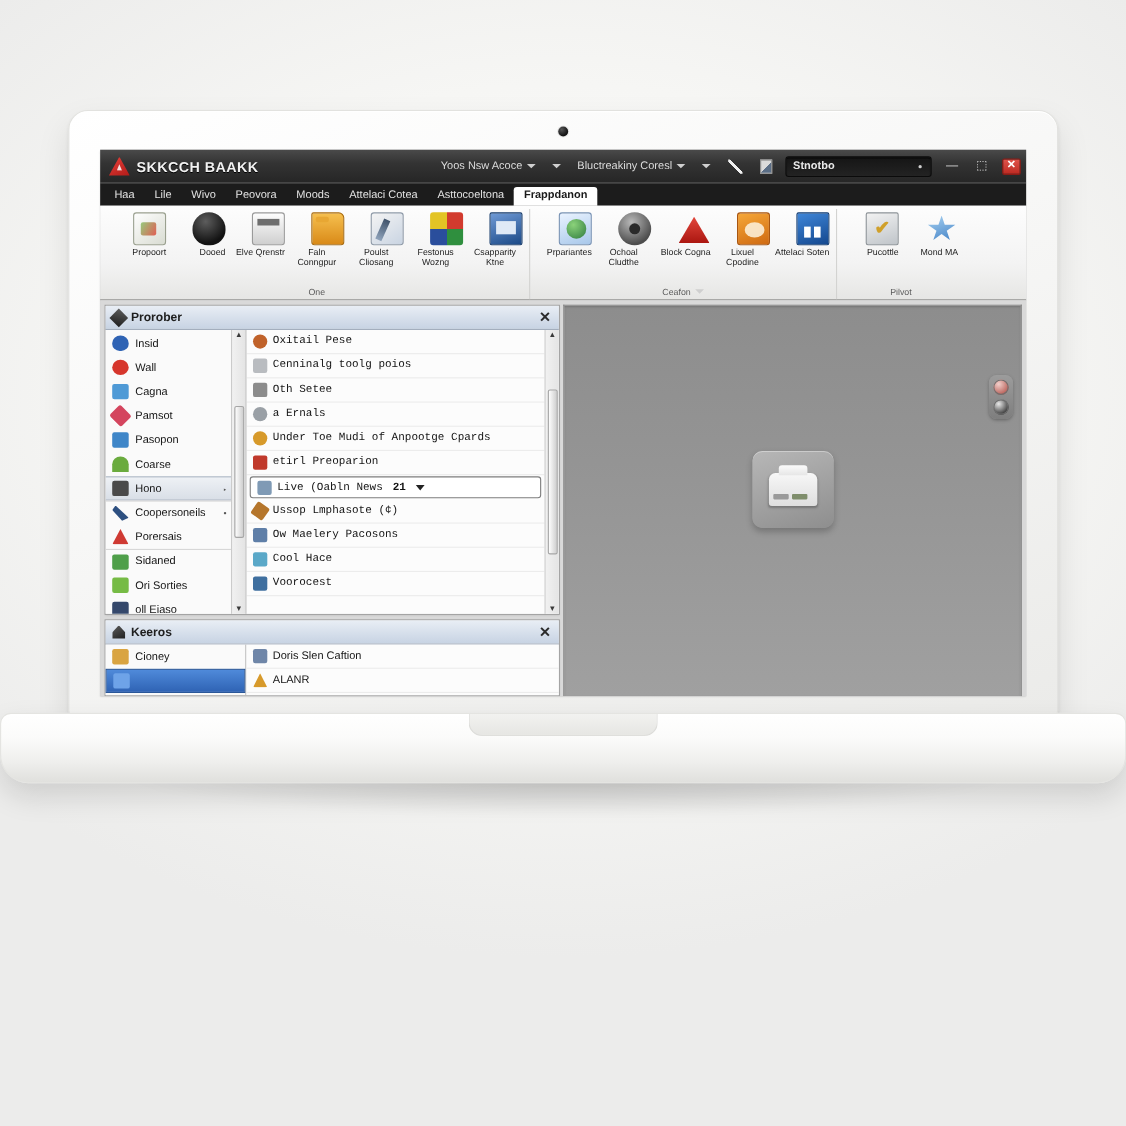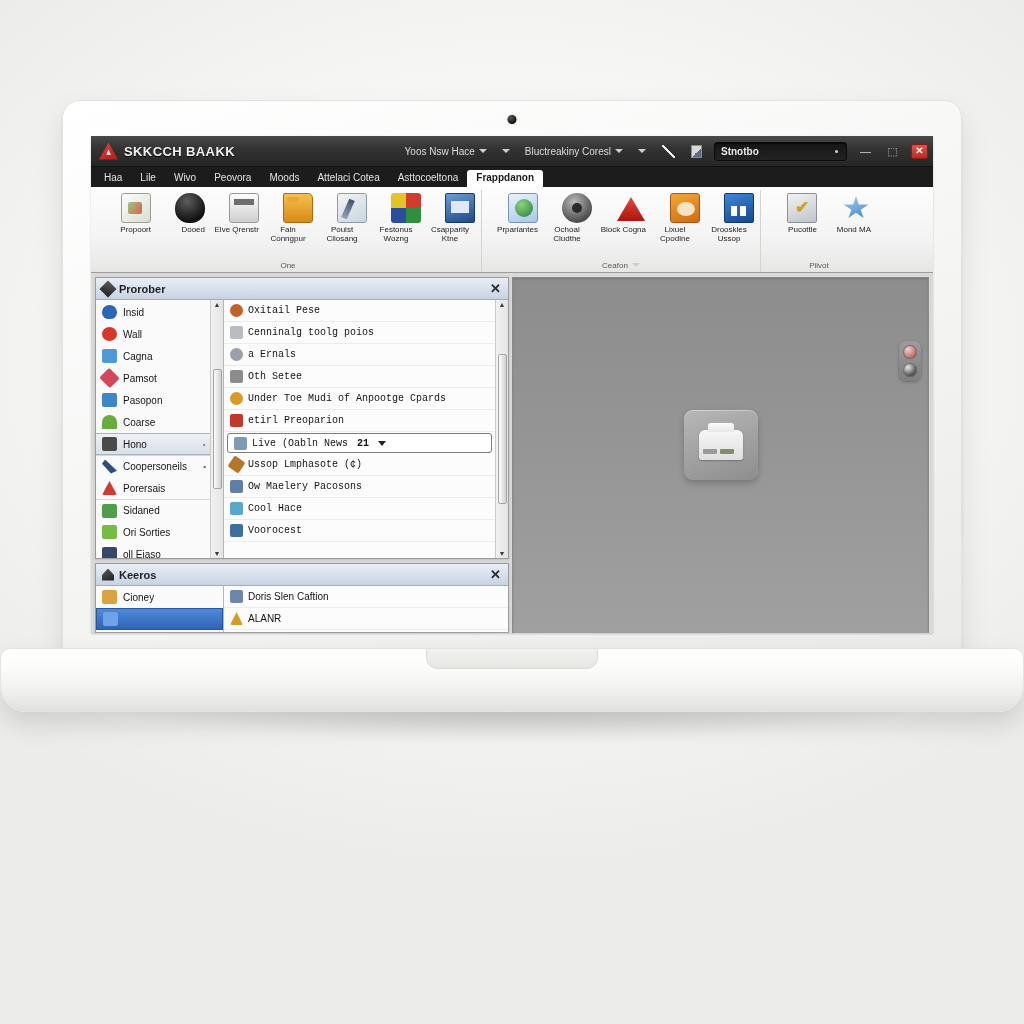--- a/index.html
+++ b/index.html
@@ -336,21 +336,21 @@
 
         <div class="titlebar">
           <div class="brand">
             <div class="brand-logo"></div>
             <div class="brand-text">SKKCCH BAAKK</div>
           </div>
 
           <div class="title-spacer"></div>
 
           <div class="tb-dd">
-            <span>Yoos Nsw Hace</span>
+            <span>Yoos Nsw Acoce</span>
             <i class="caret"></i>
           </div>
           <div class="tb-dd tb-caret-only">
             <i class="caret"></i>
           </div>
           <div class="tb-dd">
             <span>Bluctreakiny Coresl</span>
             <i class="caret"></i>
           </div>
           <div class="tb-dd tb-caret-only">
@@ -440,21 +440,21 @@
               <div class="rbtn">
                 <div class="ricon ic-warn"></div>
                 <div class="lbl">Block Cogna</div>
               </div>
               <div class="rbtn">
                 <div class="ricon ic-orange"></div>
                 <div class="lbl">Lixuel Cpodine</div>
               </div>
               <div class="rbtn">
                 <div class="ricon ic-chart"></div>
-                <div class="lbl">Drooskles Ussop</div>
+                <div class="lbl">Attelaci Soten</div>
               </div>
             </div>
             <div class="rgroup-name">
               <span>Ceafon</span>
               <i class="caret"></i>
             </div>
           </div>
 
           <div class="rgroup">
             <div class="rgroup-items">
@@ -551,26 +551,26 @@
                   <div class="lp-rows">
                     <div class="lp-row">
                       <span class="lp-ic" style="background:#c0622a;border-radius:50%"></span>
                       <span>Oxitail Pese</span>
                     </div>
                     <div class="lp-row">
                       <span class="lp-ic" style="background:#b9bcc0"></span>
                       <span>Cenninalg toolg poios</span>
                     </div>
                     <div class="lp-row">
+                      <span class="lp-ic" style="background:#8c8c8c"></span>
+                      <span>Oth Setee</span>
+                    </div>
+                    <div class="lp-row">
                       <span class="lp-ic" style="background:#9aa0a6;border-radius:50%"></span>
                       <span>a Ernals</span>
-                    </div>
-                    <div class="lp-row">
-                      <span class="lp-ic" style="background:#8c8c8c"></span>
-                      <span>Oth Setee</span>
                     </div>
                     <div class="lp-row">
                       <span class="lp-ic" style="background:#d79a2b;border-radius:50%"></span>
                       <span>Under Toe Mudi of Anpootge Cpards</span>
                     </div>
                     <div class="lp-row">
                       <span class="lp-ic" style="background:#c0392b"></span>
                       <span>etirl Preoparion</span>
                     </div>
                     <div class="lp-row focused">

